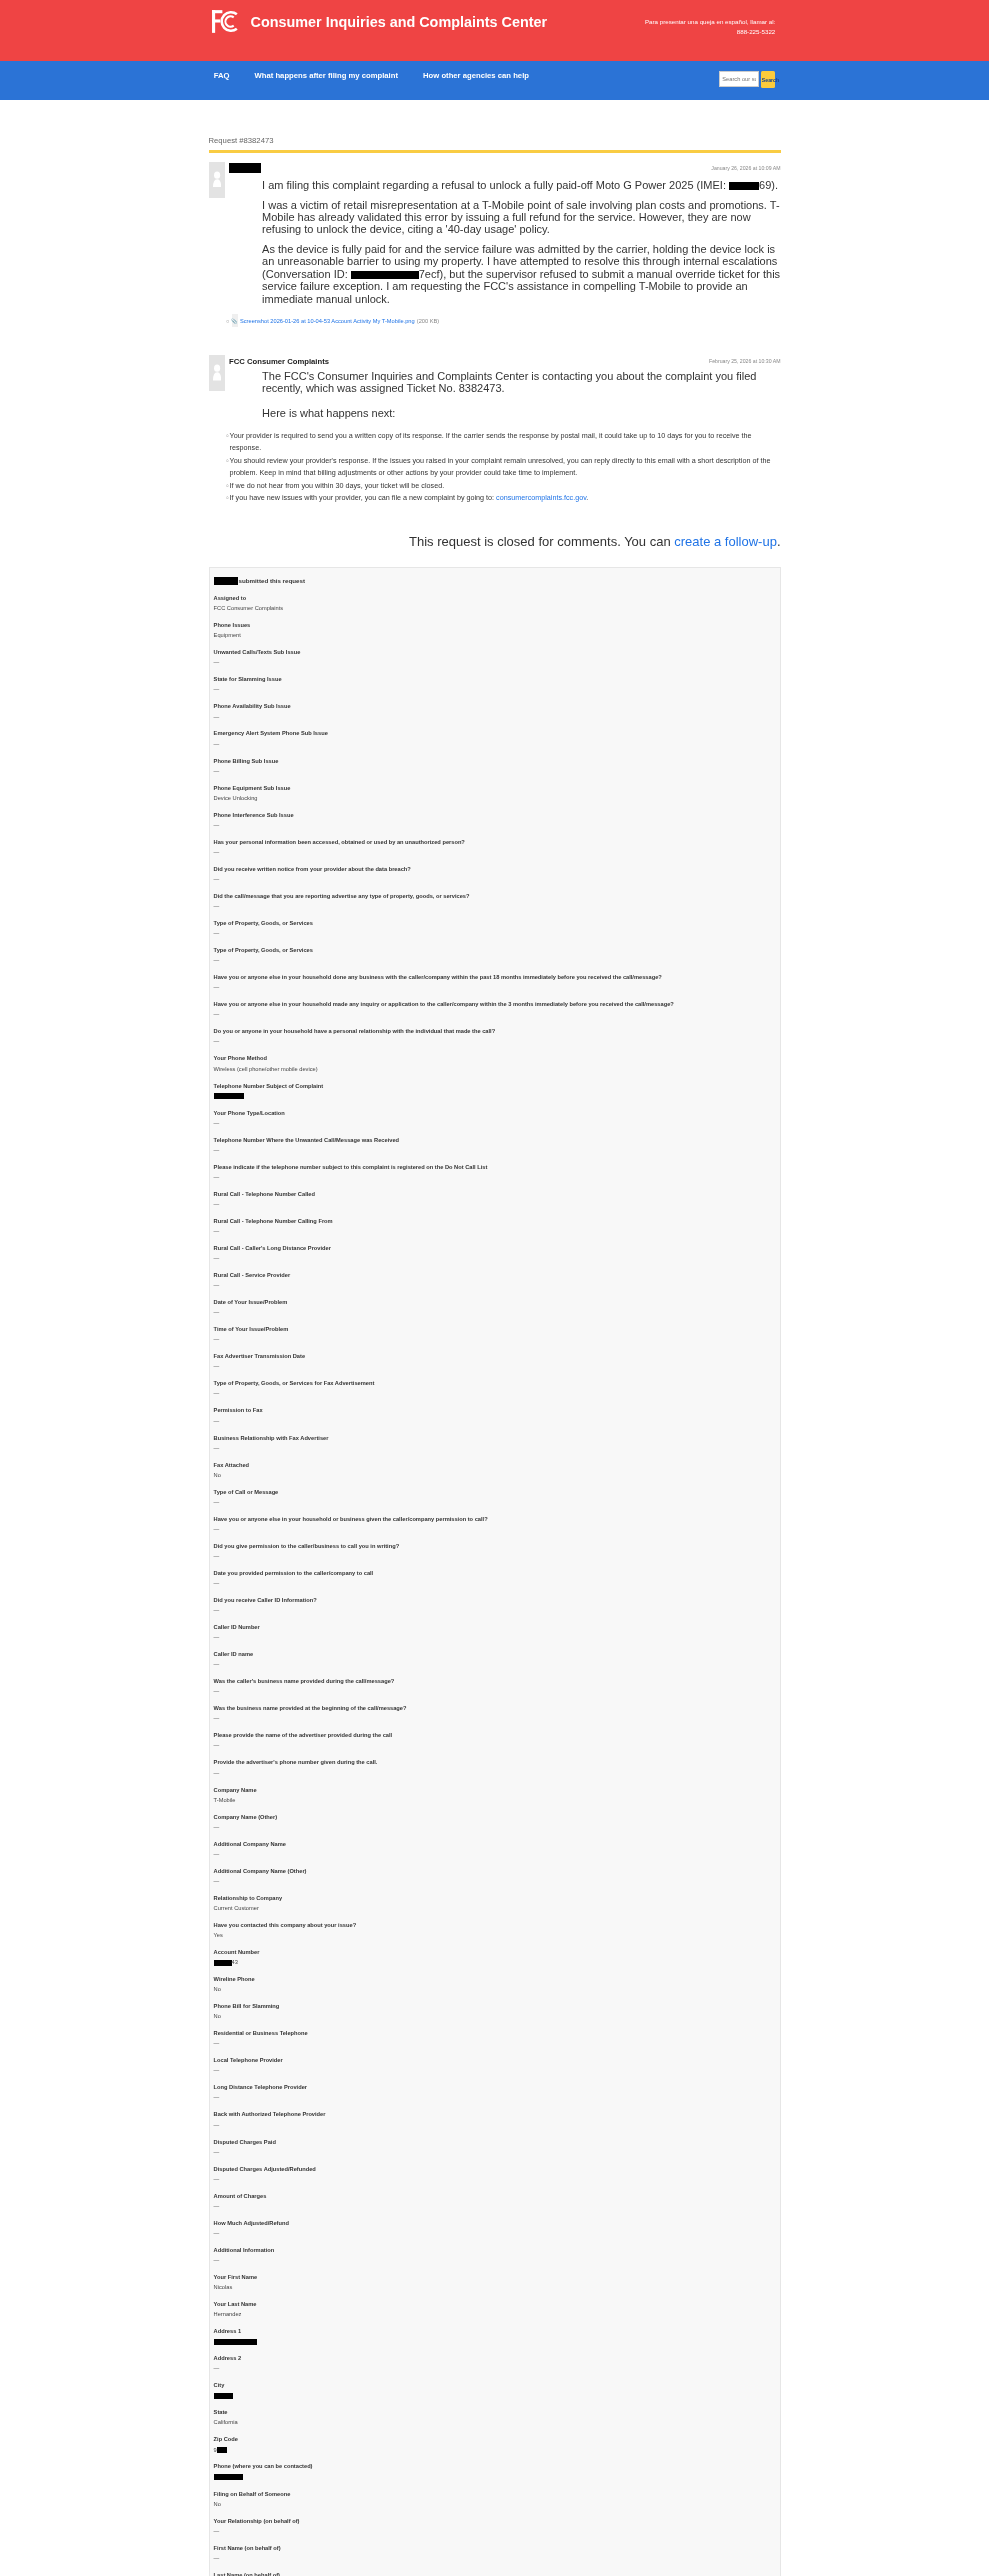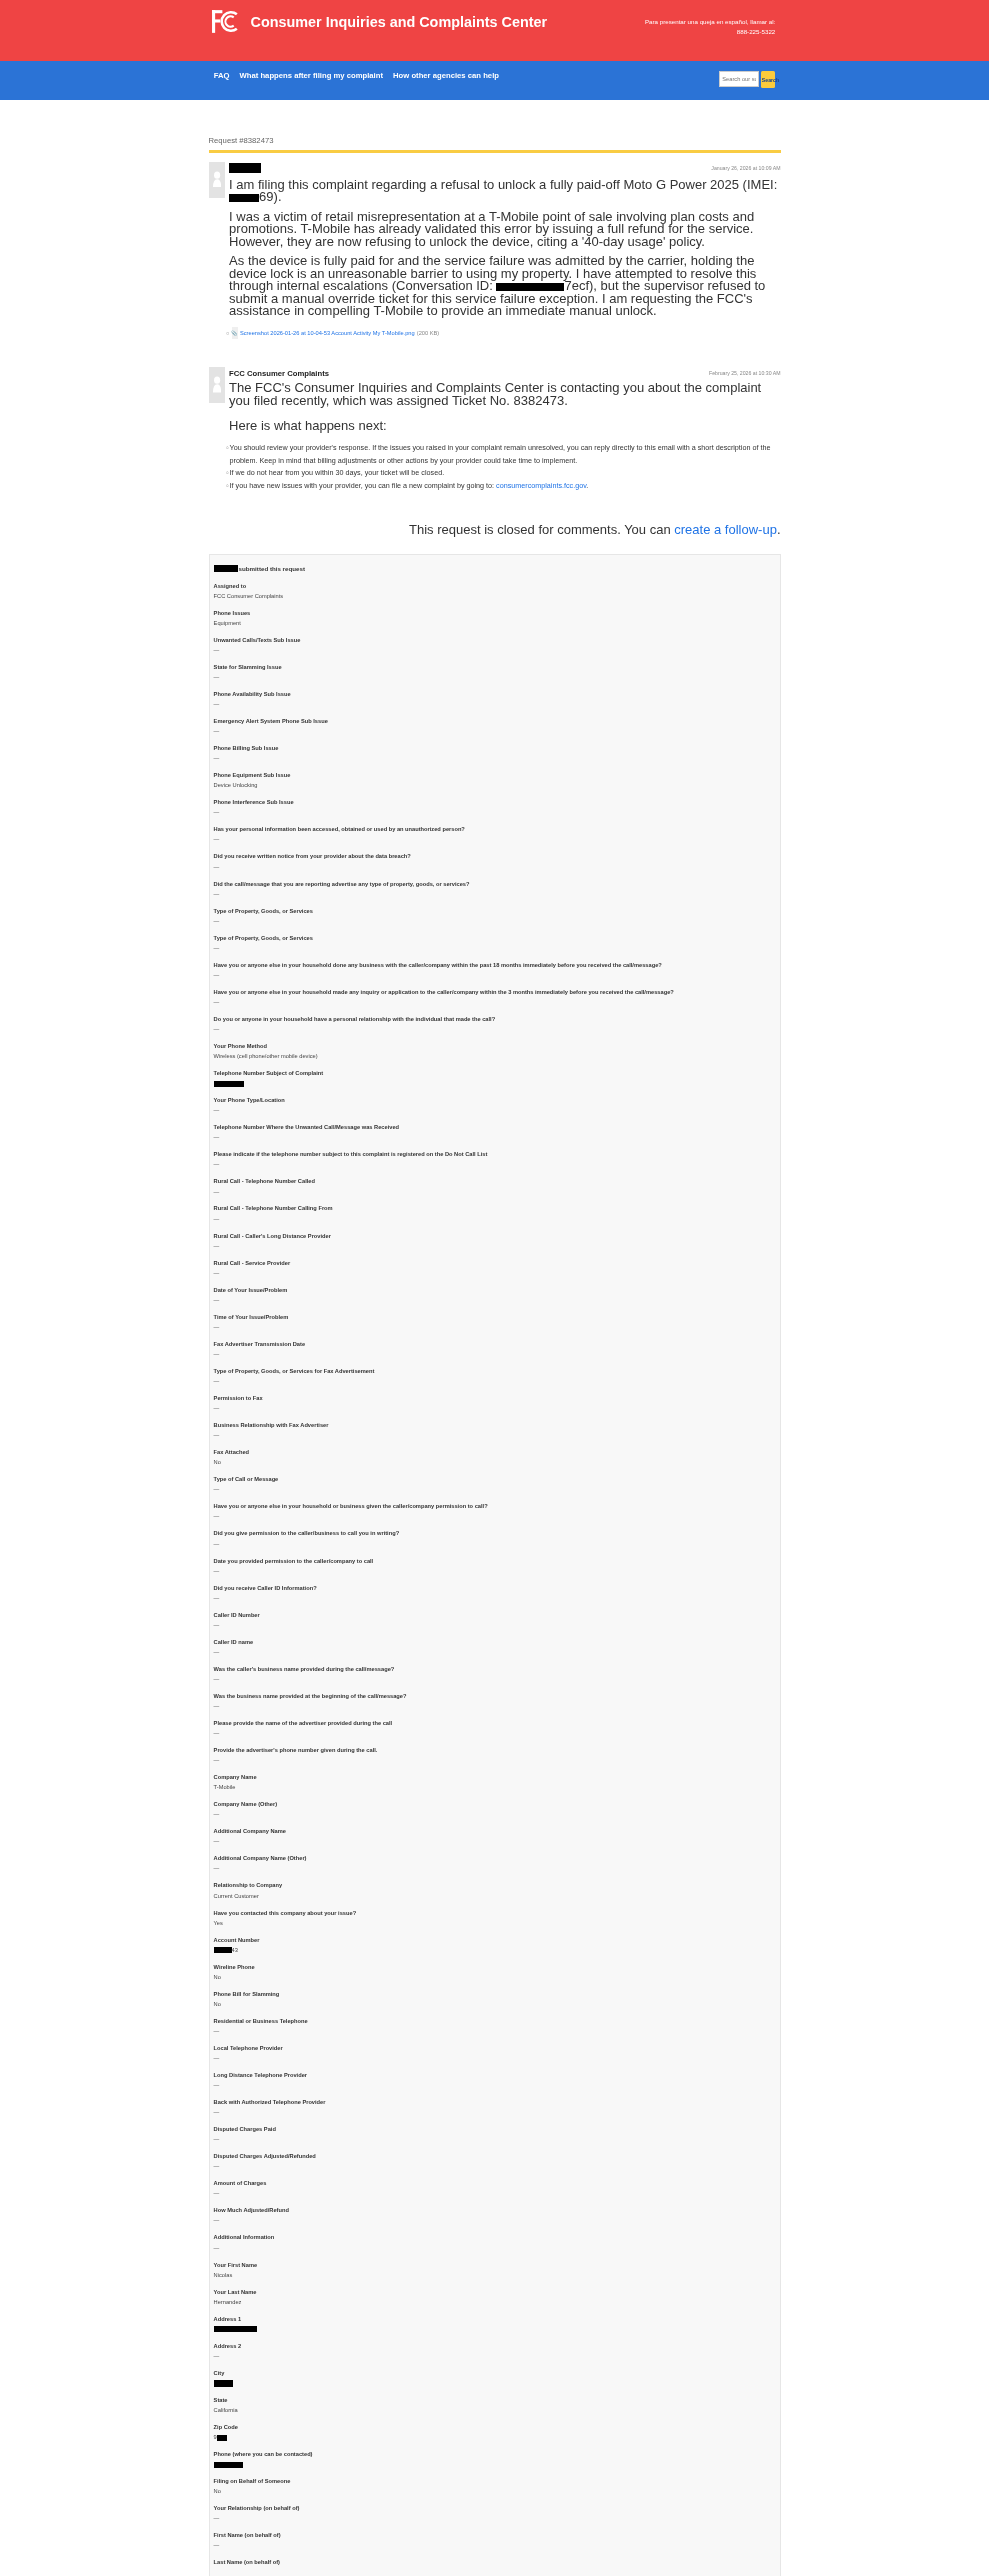--- a/index.html
+++ b/index.html
@@ -8,39 +8,39 @@
   a { color: #1f73e6; text-decoration: none; }
 
   .header { background: #ef4444; height: 61px; }
   .header-inner { width: 572px; margin: 0 auto; position: relative; height: 47px; }
   .logo { position: absolute; left: 2.1px; top: 8.2px; width: 31px; height: 27px; }
   .site-title { position: absolute; left: 42px; top: 14.4px; font-size: 14.4px; font-weight: bold; color: #fff; }
   .spanish { position: absolute; right: 5.2px; top: 16.5px; color: #fff; font-size: 6.2px; text-align: right; line-height: 10.3px; }
 
   .nav { background: #2b73d6; height: 39px; }
   .nav-inner { width: 572px; margin: 0 auto; position: relative; height: 39px; }
-  .nav-links { position: absolute; left: 5.2px; top: 10.3px; display: flex; gap: 10px; }
+  .nav-links { position: absolute; left: 5.2px; top: 10.3px; display: flex; gap: 25px; }
   .nav-links a { color: #fff; font-weight: bold; font-size: 7.7px; }
   .search-wrap { position: absolute; right: 5.2px; top: 10.3px; display: flex; gap: 2.1px; }
   .search-input { width: 39px; height: 16px; border: 0.5px solid #ccc; background: #fff; font-size: 5.7px; padding: 0 2.1px; color: #999; font-family: "Liberation Sans", sans-serif; width: 40px; }
   .search-btn { height: 17px; width: 13.4px; background: #fccb3c; border: none; border-radius: 1.5px; font-size: 5.2px; font-weight: bold; color: #153f8b; width: 14px; padding: 0 0.5px; font-family: "Liberation Sans", sans-serif; }
 
   .container { width: 572px; margin: 0 auto; padding-top: 33px; }
   .request-id { font-size: 7.7px; color: #666; margin-top: 3.1px; }
   .page-title { font-size: 16.5px; color: #222; font-weight: normal; margin-top: 2.1px; letter-spacing: -0.2px; }
   .yellow-rule { height: 2.6px; background: #f9cc43; margin-top: 5.2px; }
 
   .comment { display: flex; margin-top: 8.8px; position: relative; }
   .avatar { width: 16px; height: 36px; background: #e3e3e3; flex-shrink: 0; position: relative; }
   .avatar svg { position: absolute; left: 4.1px; top: 9.3px; }
   .comment-body { margin-left: 4.6px; flex: 1; }
   .comment-date { position: absolute; right: 0; top: 3.1px; font-size: 5.2px; color: #888; }
   .author-redacted { display: inline-block; width: 32px; height: 10.3px; background: #000; margin-top: 1px; }
   .author-name { font-size: 7.7px; font-weight: bold; color: #222; margin-top: 2.1px; }
-  .comment-text p { font-size: 13px; line-height: 12.4px; color: #333; margin-top: 7.2px; }
+  .comment-text p { font-size: 11px; line-height: 12.4px; color: #333; margin-top: 7.2px; margin-left: 33px; }
   .comment-text p.first { margin-top: 4.1px; }
   .redact { display: inline-block; background: #000; height: 8.2px; vertical-align: middle; }
   .attach-list { list-style: circle; margin-top: 9.3px; margin-left: -3.1px; font-size: 5.7px; }
   .attach-list li { display: flex; align-items: center; gap: 2.1px; }
   .clip { width: 5.7px; height: 12.4px; background: #efefef; display: inline-flex; align-items: center; justify-content: center; color: #999; font-size: 5.2px; }
   .bullet { width: 3.1px; text-align: center; color: #888; margin-right: 1px; }
   .filesize { color: #888; }
 
   .steps { list-style: none; margin-top: 10.3px; margin-left: -3.1px; }
   .steps li { display: flex; font-size: 7.2px; line-height: 12.4px; color: #333; }
@@ -130,20 +130,24 @@
     <div class="comment-body">
       <span class="comment-date">February 25, 2026 at 10:30 AM</span>
       <div class="author-name">FCC Consumer Complaints</div>
       <div class="comment-text">
         <p class="first">The FCC's Consumer Inquiries and Complaints Center is contacting you about the complaint you filed recently, which was assigned Ticket No. 8382473.</p>
         <p style="margin-top:12.4px">Here is what happens next:</p>
       </div>
       <ul class="steps">
         <li>
             <span class="dot">○</span>
+            <span>Your provider is required to send you a written copy of its response. If the carrier sends the response by postal mail, it could take up to 10 days for you to receive the response.</span>
+          </li>
+        <li>
+            <span class="dot">○</span>
             <span>You should review your provider's response. If the issues you raised in your complaint remain unresolved, you can reply directly to this email with a short description of the problem. Keep in mind that billing adjustments or other actions by your provider could take time to implement.</span>
           </li>
         <li>
             <span class="dot">○</span>
             <span>If we do not hear from you within 30 days, your ticket will be closed.</span>
           </li>
         <li>
             <span class="dot">○</span>
             <span><span>If you have new issues with your provider, you can file a new complaint by going to: </span><a href="#">consumercomplaints.fcc.gov</a><span>.</span></span>
           </li>

